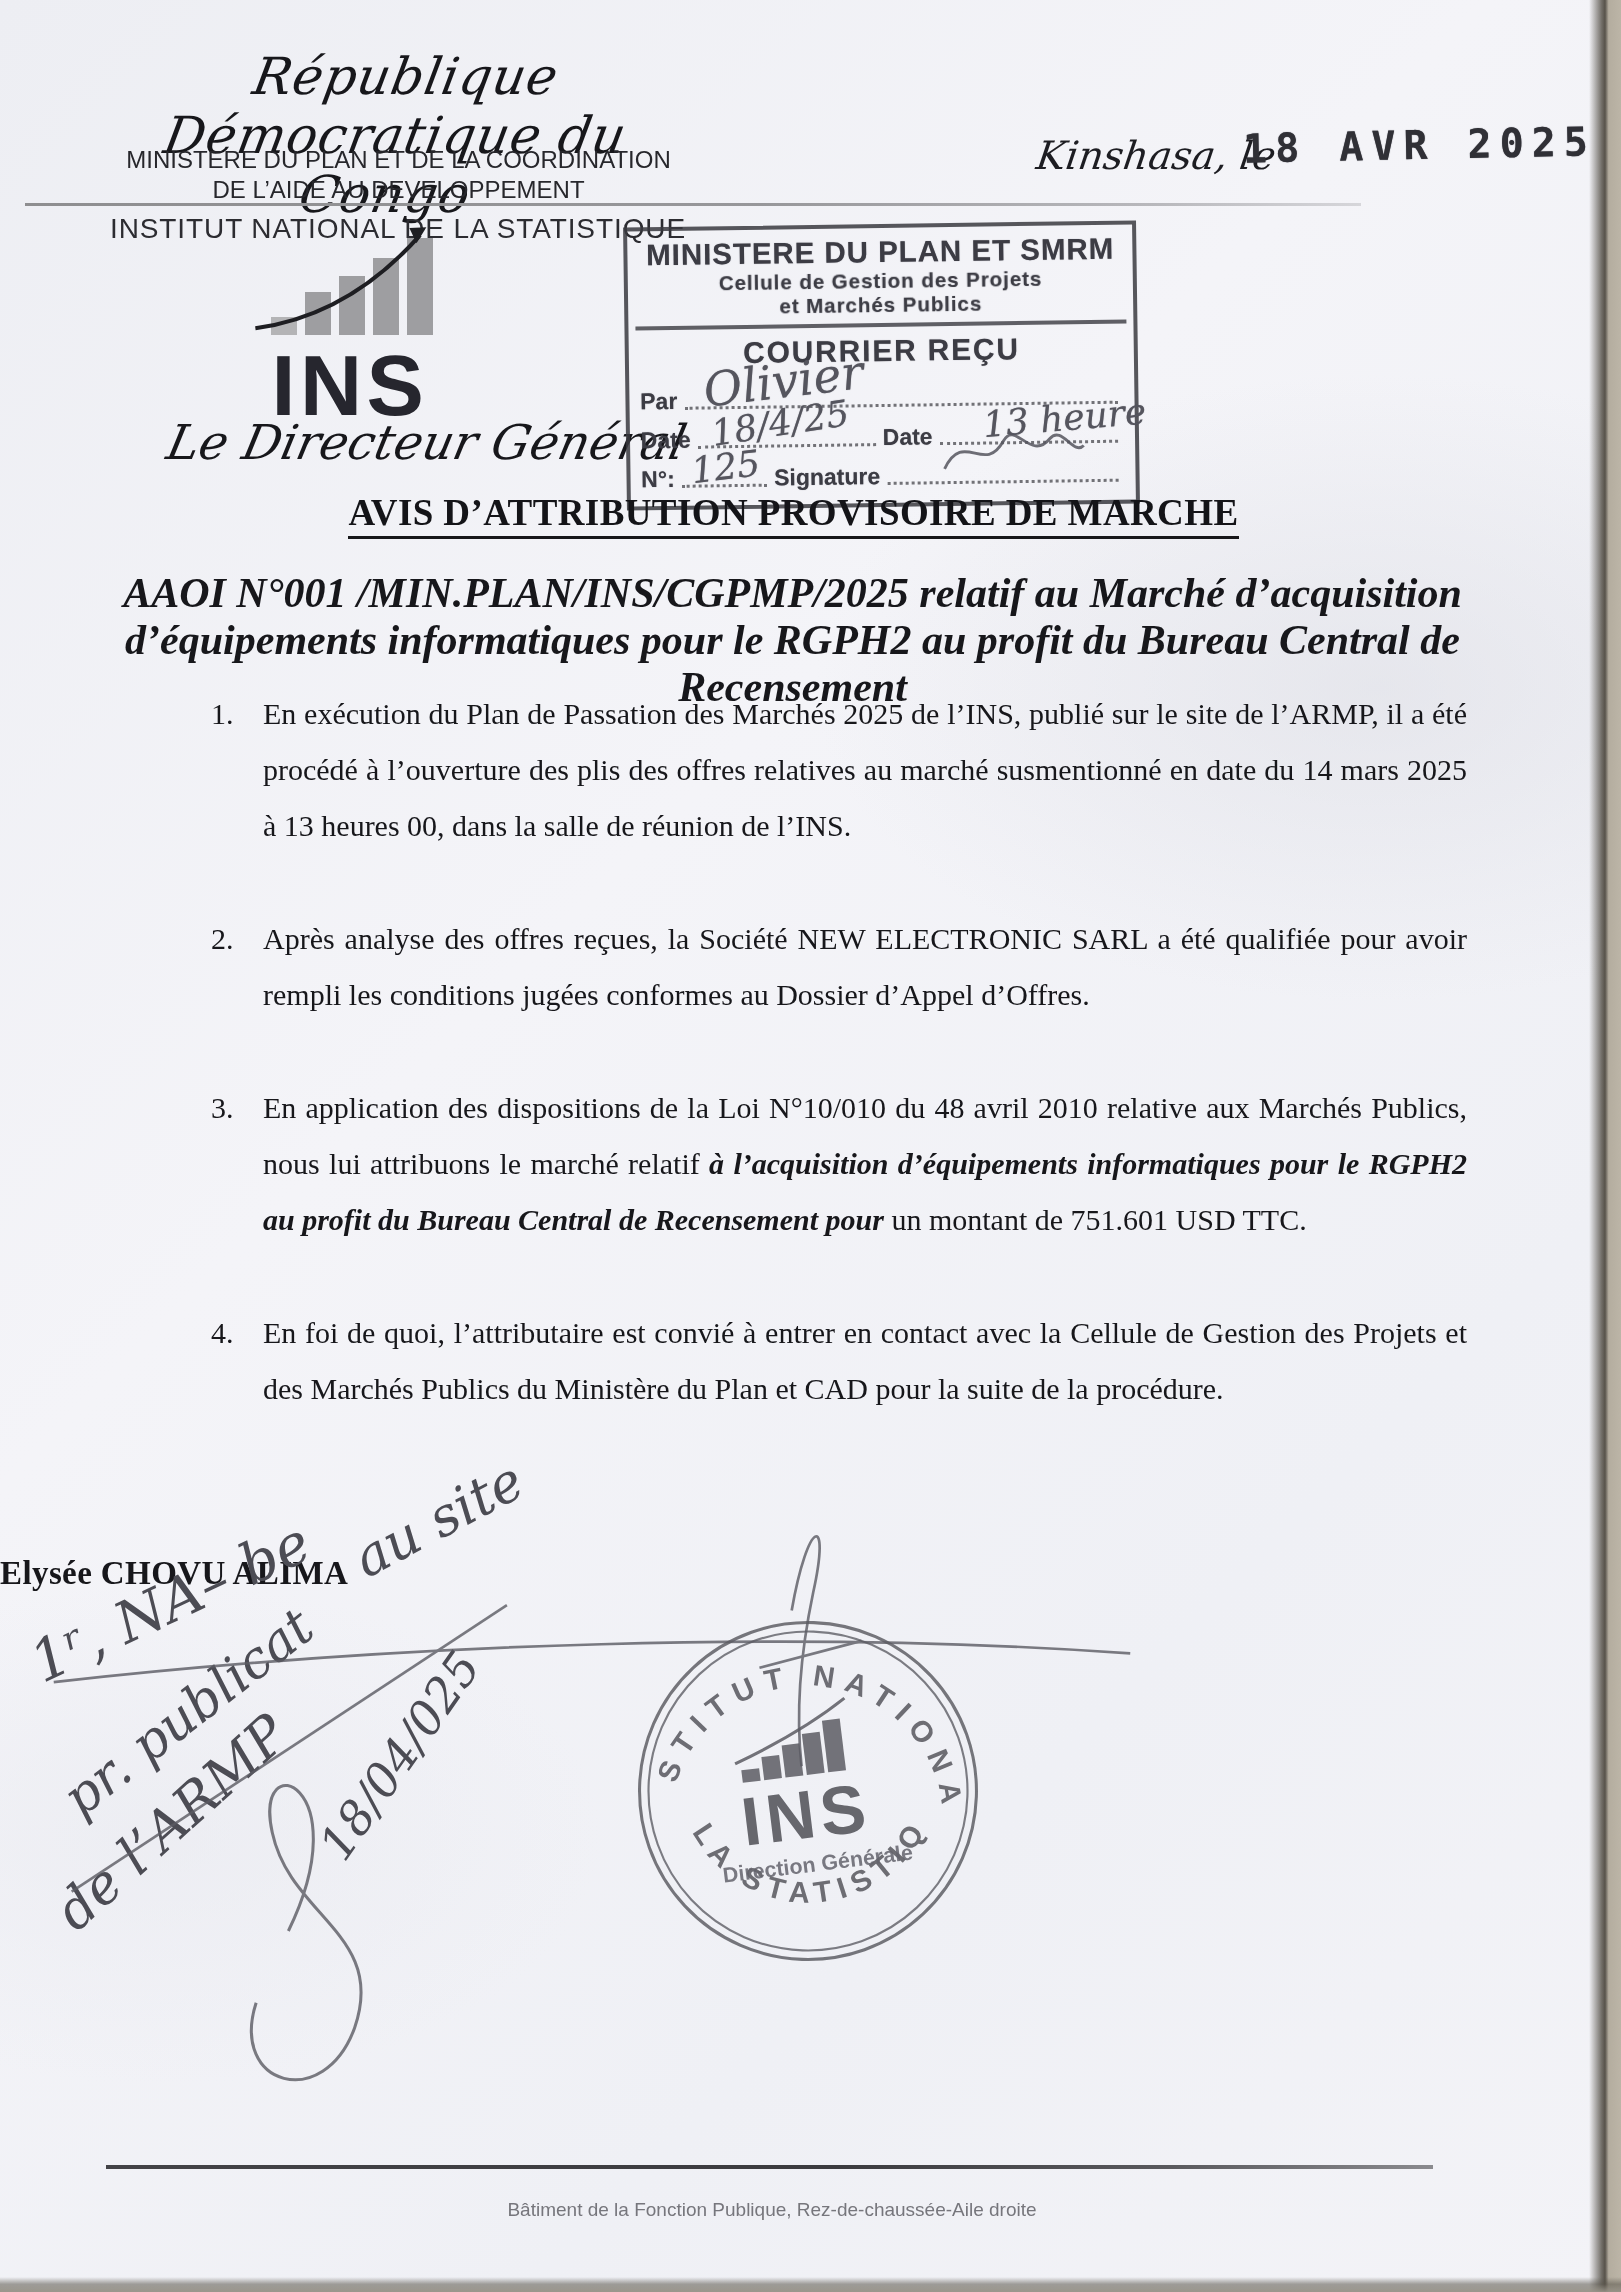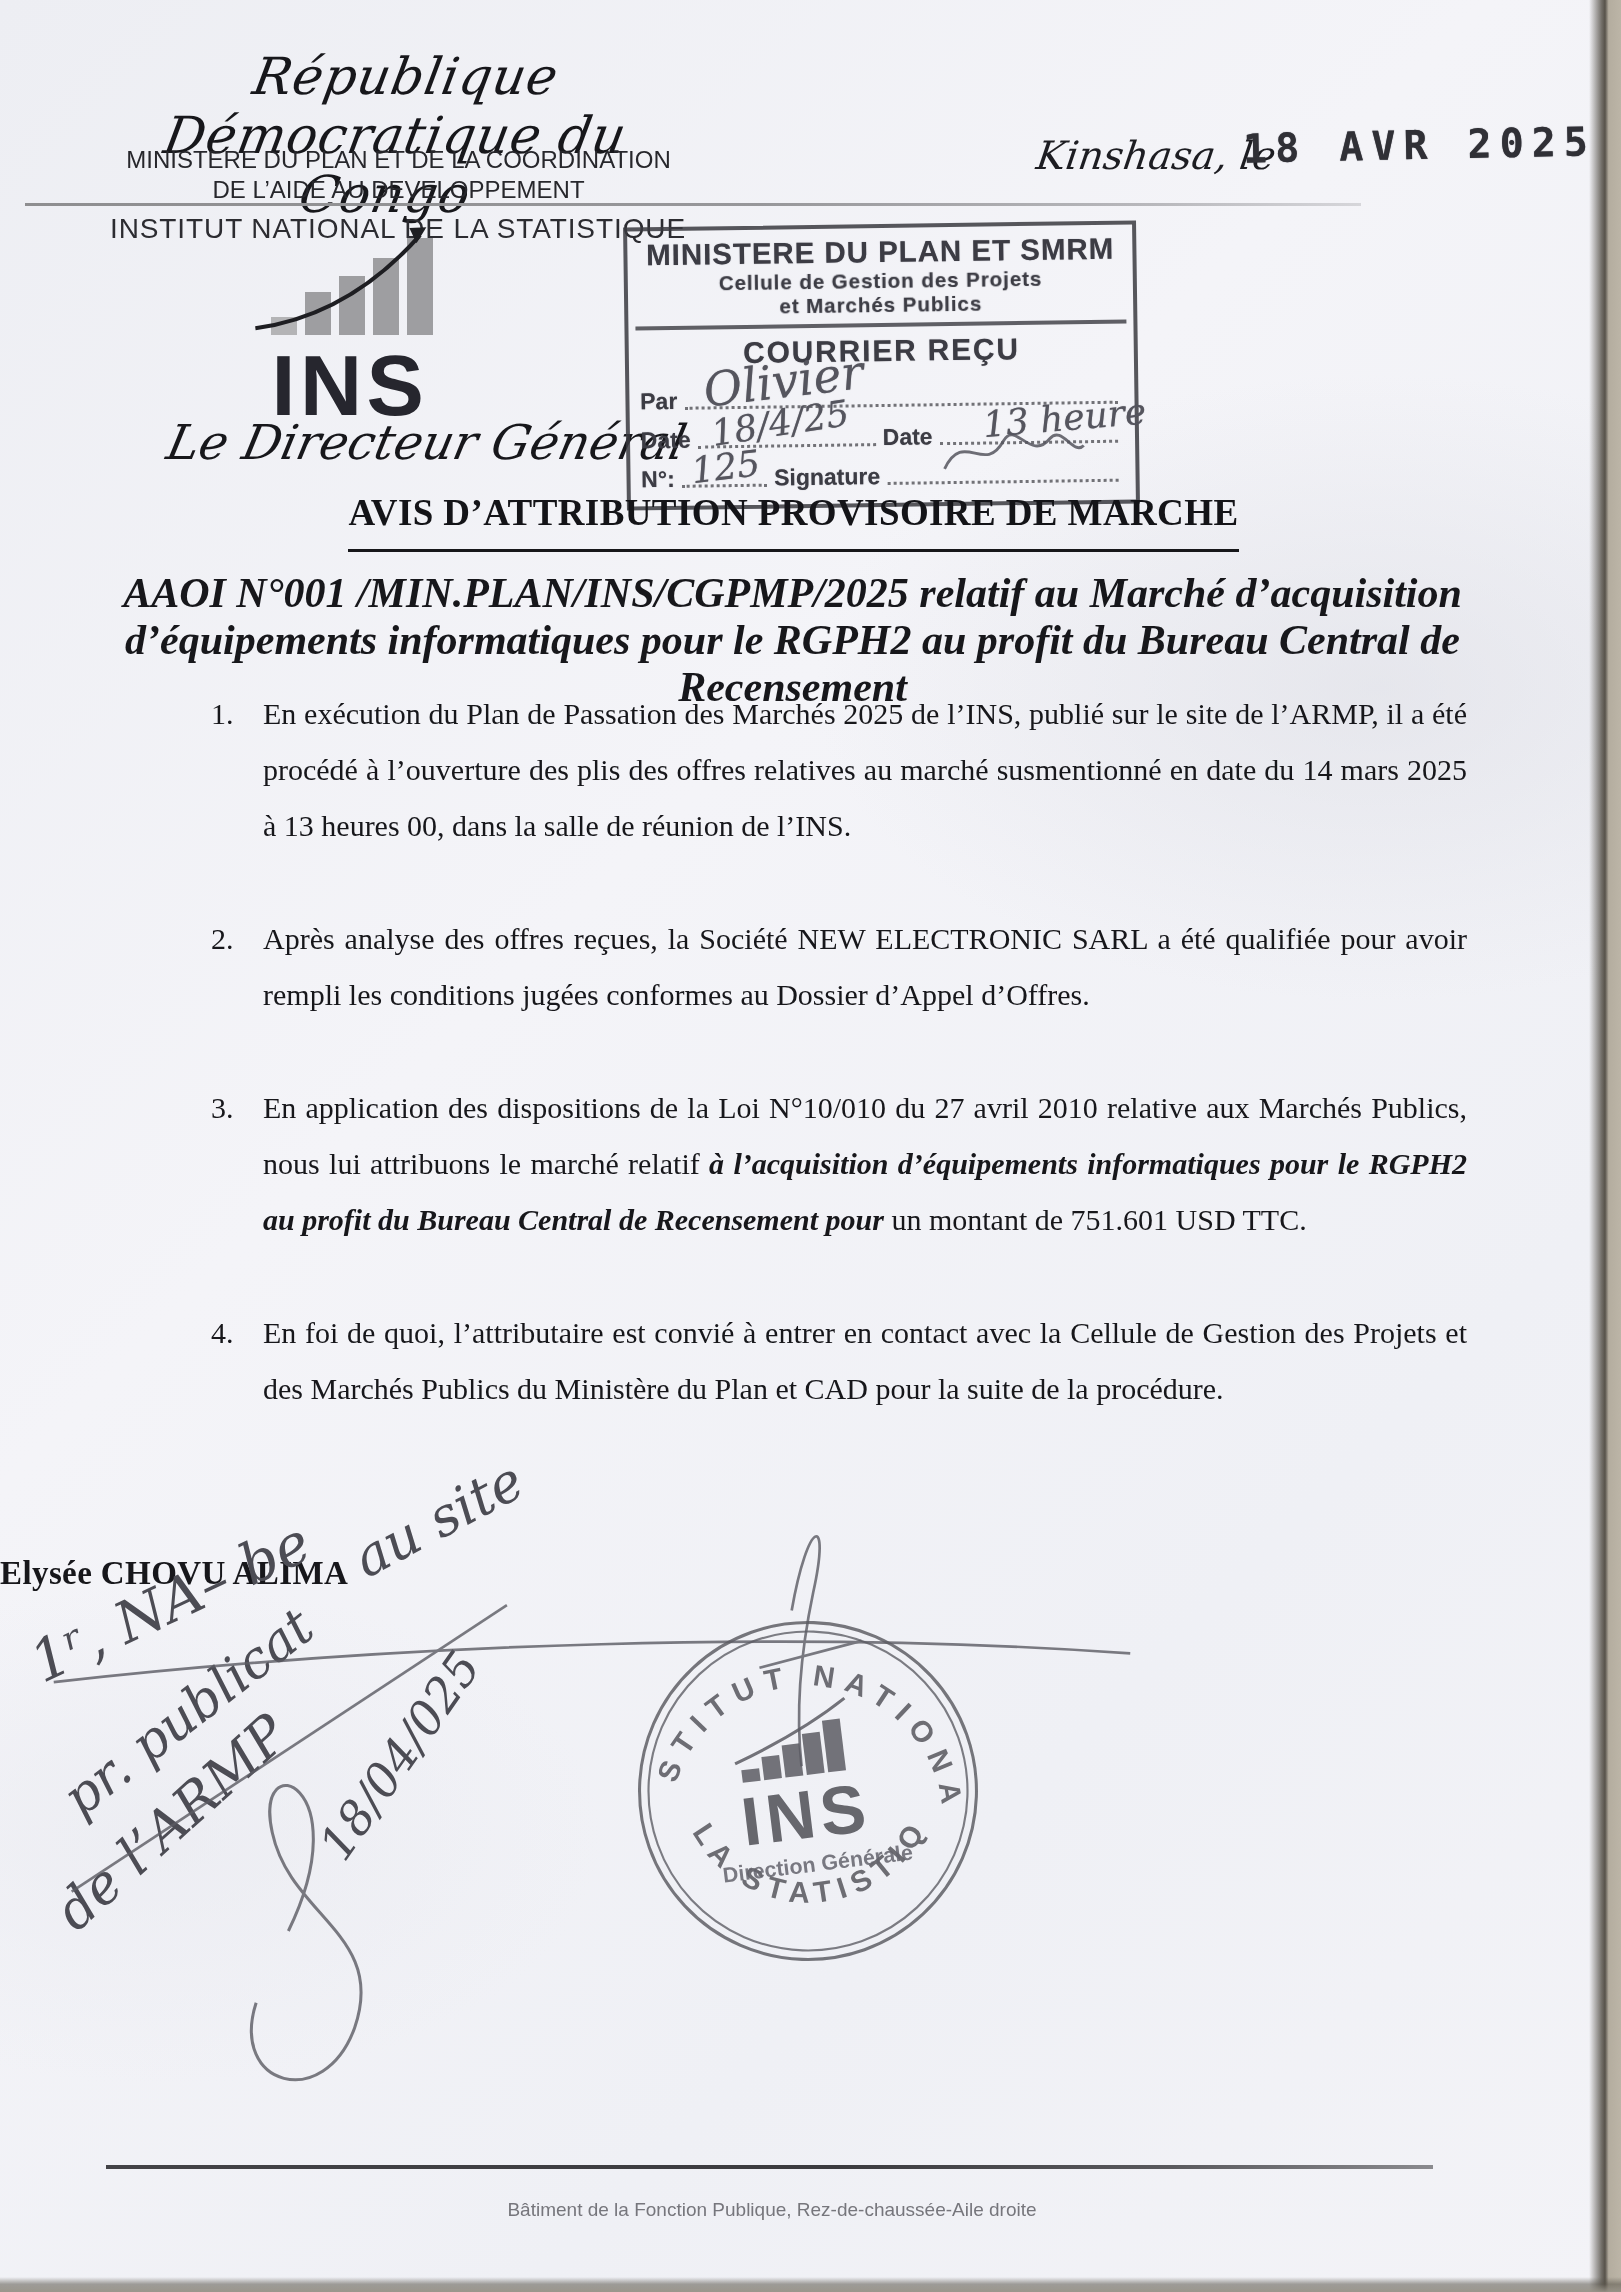--- a/index.html
+++ b/index.html
@@ -58,21 +58,21 @@
   .leader.short{flex:0 0 85px;}
   .hw{font-family:"DejaVu Serif",serif;font-style:italic;color:#55555e;white-space:nowrap;}
   .hw-par{position:absolute;left:63px;top:-23px;font-size:47px;transform:rotate(-6deg);}
   .hw-date{position:absolute;left:70px;top:-12.5px;font-size:36px;transform:rotate(-8deg);}
   .hw-heure{position:absolute;left:342px;top:-14.3px;font-size:36px;transform:rotate(-4deg);}
   .hw-num{position:absolute;left:50px;top:-9px;font-size:36px;transform:rotate(-6deg);}
   .sig-squiggle{position:absolute;left:296px;top:-30px;}
   
   .doc-title{position:absolute;top:491px;left:0;width:1587px;text-align:center;
     font-weight:bold;font-size:37px;letter-spacing:0.4px;color:#141418;}
-  .doc-title span{border-bottom:3.6px solid #17171a;padding-bottom:16px;}
+  .doc-title span{border-bottom:3.6px solid #17171a;padding-bottom:3px;}
   .subject{position:absolute;top:570px;left:49px;width:1487px;text-align:center;
     font-weight:bold;font-style:italic;font-size:42px;line-height:47px;color:#17171b;}
   .subject .sline{display:block;}
   
   .list{position:absolute;top:686px;left:211px;width:1256px;font-size:30px;line-height:56px;color:#17171b;}
   .item{display:flex;margin-bottom:57px;}
   .item .num{flex:0 0 52px;}
   .item .txt{flex:1;text-align:justify;}
   .bold{font-weight:normal;}
   .bolditalic{font-weight:bold;font-style:italic;}
@@ -167,21 +167,21 @@
     <div class="item">
       <span class="num">1.</span>
       <span class="txt">En exécution du Plan de Passation des Marchés 2025 de l’INS, publié sur le site de l’ARMP, il a été procédé à l’ouverture des plis des offres relatives au marché susmentionné en date du 14 mars 2025 à 13 heures 00, dans la salle de réunion de l’INS.</span>
     </div>
     <div class="item">
       <span class="num">2.</span>
       <span class="txt"><span>Après analyse des offres reçues, la Société </span><span class="bold">NEW ELECTRONIC SARL</span><span> a été qualifiée pour avoir rempli les conditions jugées conformes au Dossier d’Appel d’Offres.</span></span>
     </div>
     <div class="item">
       <span class="num bold">3.</span>
-      <span class="txt"><span>En application des dispositions de la Loi N°10/010 du 27 avril 2010 relative aux Marchés Publics, nous lui attribuons le marché relatif </span><span class="bolditalic">à l’acquisition d’équipements informatiques pour le RGPH2 au profit du Bureau Central de Recensement pour </span><span>un montant de </span><span class="bold">751.601 USD TTC</span><span>.</span></span>
+      <span class="txt"><span>En application des dispositions de la Loi N°10/010 du 48 avril 2010 relative aux Marchés Publics, nous lui attribuons le marché relatif </span><span class="bolditalic">à l’acquisition d’équipements informatiques pour le RGPH2 au profit du Bureau Central de Recensement pour </span><span>un montant de </span><span class="bold">751.601 USD TTC</span><span>.</span></span>
     </div>
     <div class="item">
       <span class="num">4.</span>
       <span class="txt">En foi de quoi, l’attributaire est convié à entrer en contact avec la Cellule de Gestion des Projets et des Marchés Publics du Ministère du Plan et CAD pour la suite de la procédure.</span>
     </div>
   </div>
 
   <div class="signatory">Elysée CHOVU ALIMA</div>
 
   <svg class="round-stamp" width="362" height="362" viewBox="0 0 404 404">

